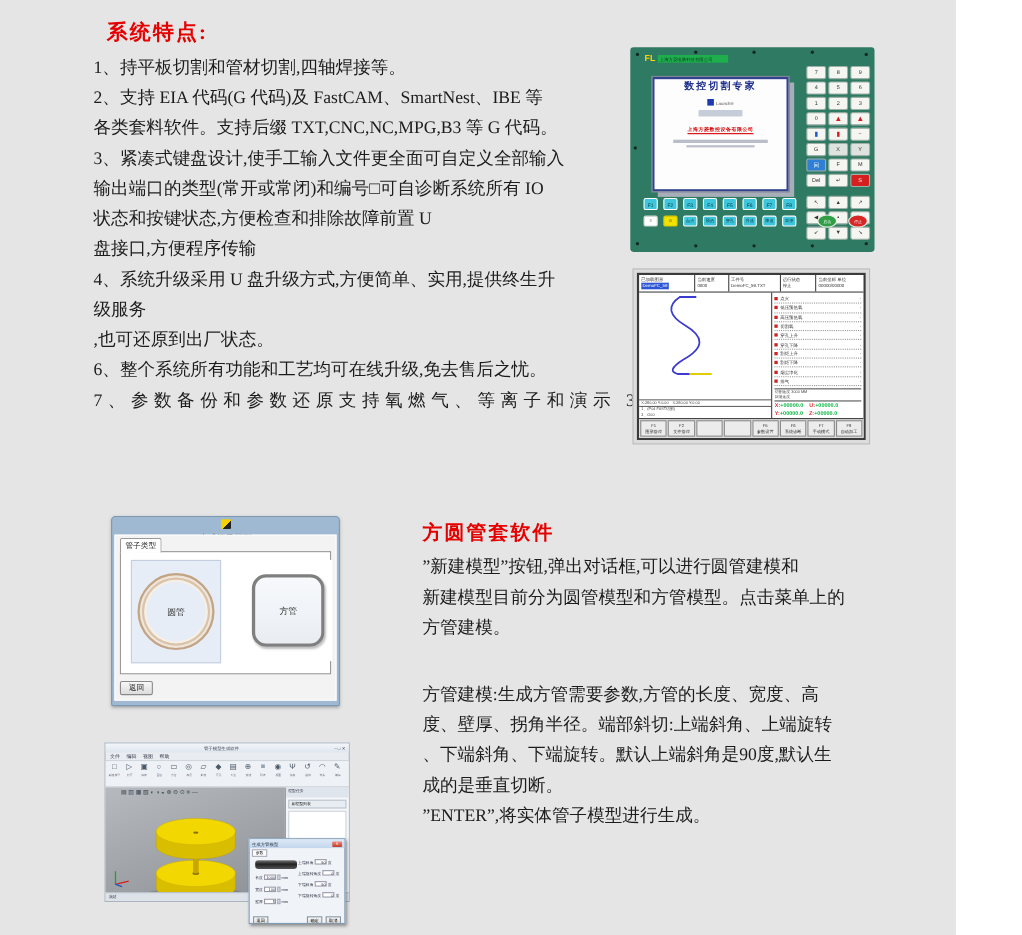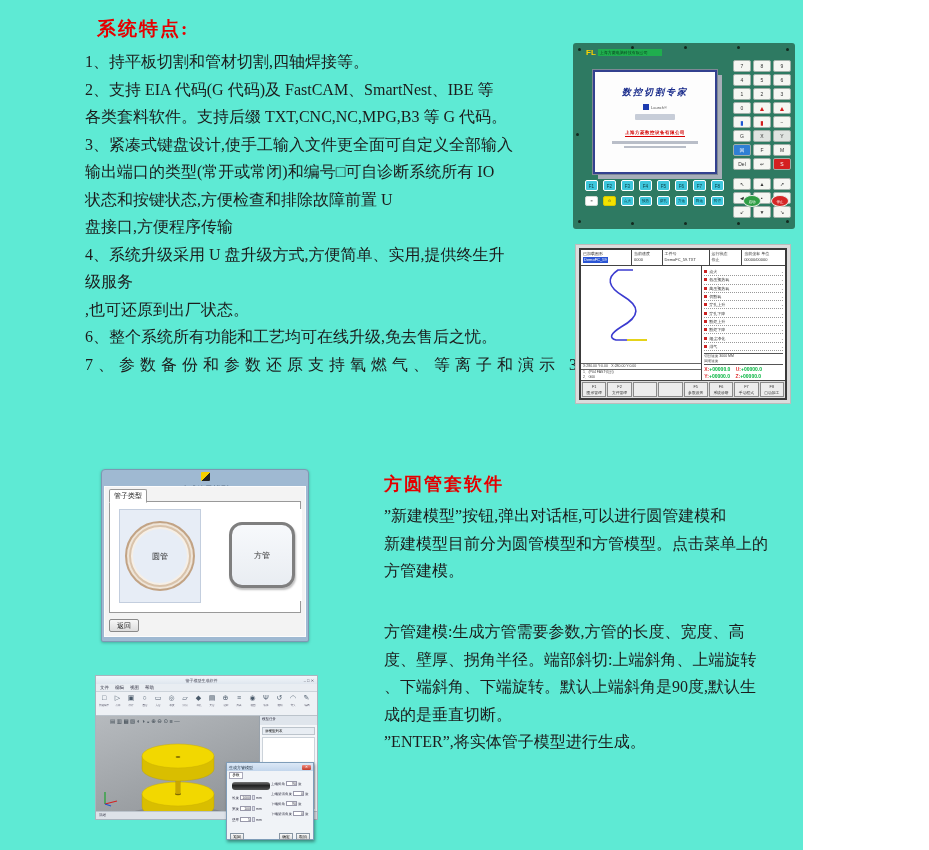--- a/index.html
+++ b/index.html
@@ -1,35 +1,35 @@
 <!DOCTYPE html>
 <html><head>
 <meta charset="utf-8">
 <style>
   html,body{margin:0;padding:0;}
   body{width:929px;height:850px;background:#ffffff;font-family:"Liberation Serif","DejaVu Serif",serif;}
-  .page{position:relative;width:803px;height:850px;background:#5eead4;overflow:hidden;}
+  .page{position:relative;width:869px;height:850px;background:#e5e5e5;overflow:hidden;}
 
   
   .red-heading{color:#e50000;font-weight:bold;font-size:19px;letter-spacing:2px;margin:0 0 6px 12px;}
   .features{position:absolute;left:85px;top:16px;width:484px;}
   .tline{height:27.5px;line-height:27.5px;font-size:16px;color:#1c1c1c;white-space:nowrap;}
   .features .tline:last-child{letter-spacing:5px;}
   .pipe1{position:absolute;left:384px;top:472px;width:495px;}
   .pipe1 .red-heading{margin-left:0;font-size:18px;}
   .pipe2{position:absolute;left:384px;top:618px;width:495px;}
 
   
   .panel{position:absolute;left:573px;top:43px;width:222px;height:186px;background:#2e7a62;border-radius:3px;font-family:"Liberation Sans","DejaVu Sans",sans-serif;}
   .screw{position:absolute;width:3px;height:3px;background:#13291f;border-radius:50%;}
-  .p-logo{position:absolute;left:13px;top:6px;display:flex;gap:2px;align-items:flex-start;}
+  .p-logo{position:absolute;left:13px;top:6px;display:flex;gap:2px;align-items:flex-end;}
   .p-logo-fl{color:#ffd400;font-weight:bold;font-size:8px;line-height:8px;}
   .p-logo-strip{background:#1fae4e;color:#08441f;width:60px;height:7px;font-size:4px;line-height:7px;padding:0 2px;overflow:hidden;white-space:nowrap;}
   .p-screen{position:absolute;left:20px;top:27px;width:120px;height:100px;background:#fdfdfd;border:2px solid #33418f;outline:1px solid #7e8895;border-right-width:2px;box-shadow:5px 5px 0 #a7aeb8;text-align:center;overflow:hidden;}
-  .s-title{margin-top:14px;font-size:9px;font-weight:bold;color:#1b2d8c;letter-spacing:2px;font-style:italic;}
+  .s-title{margin-top:0;font-size:9px;font-weight:bold;color:#1b2d8c;letter-spacing:2px;}
   .s-brand{margin-top:5px;font-size:4px;color:#555;display:flex;justify-content:center;gap:2px;align-items:center;}
   .s-brand-box{width:6px;height:6px;background:#1d3bb0;display:inline-block;}
   .s-blur{margin:4px auto 0;width:40px;height:6px;background:#c7cdd8;border-radius:1px;}
   .s-company{margin-top:3px;font-size:4.5px;color:#d40000;font-weight:bold;border-bottom:1px solid #d40000;display:inline-block;padding-bottom:1px;letter-spacing:.5px;}
   .s-addr{margin:3px auto 0;width:86px;height:2.5px;background:#b9bec8;}
   .s-addr.short{width:62px;margin-top:2px;}
   .p-numpad,.p-arrows{position:absolute;left:160px;display:grid;grid-template-columns:repeat(3,18px);grid-auto-rows:12px;gap:2px;}
   .p-numpad{top:17px;}
   .p-arrows{top:135px;}
   .pkey{background:#f5f6f2;border:1px solid #9fb0a8;border-radius:2px;font-size:5px;color:#333;display:flex;align-items:center;justify-content:center;box-sizing:border-box;}

